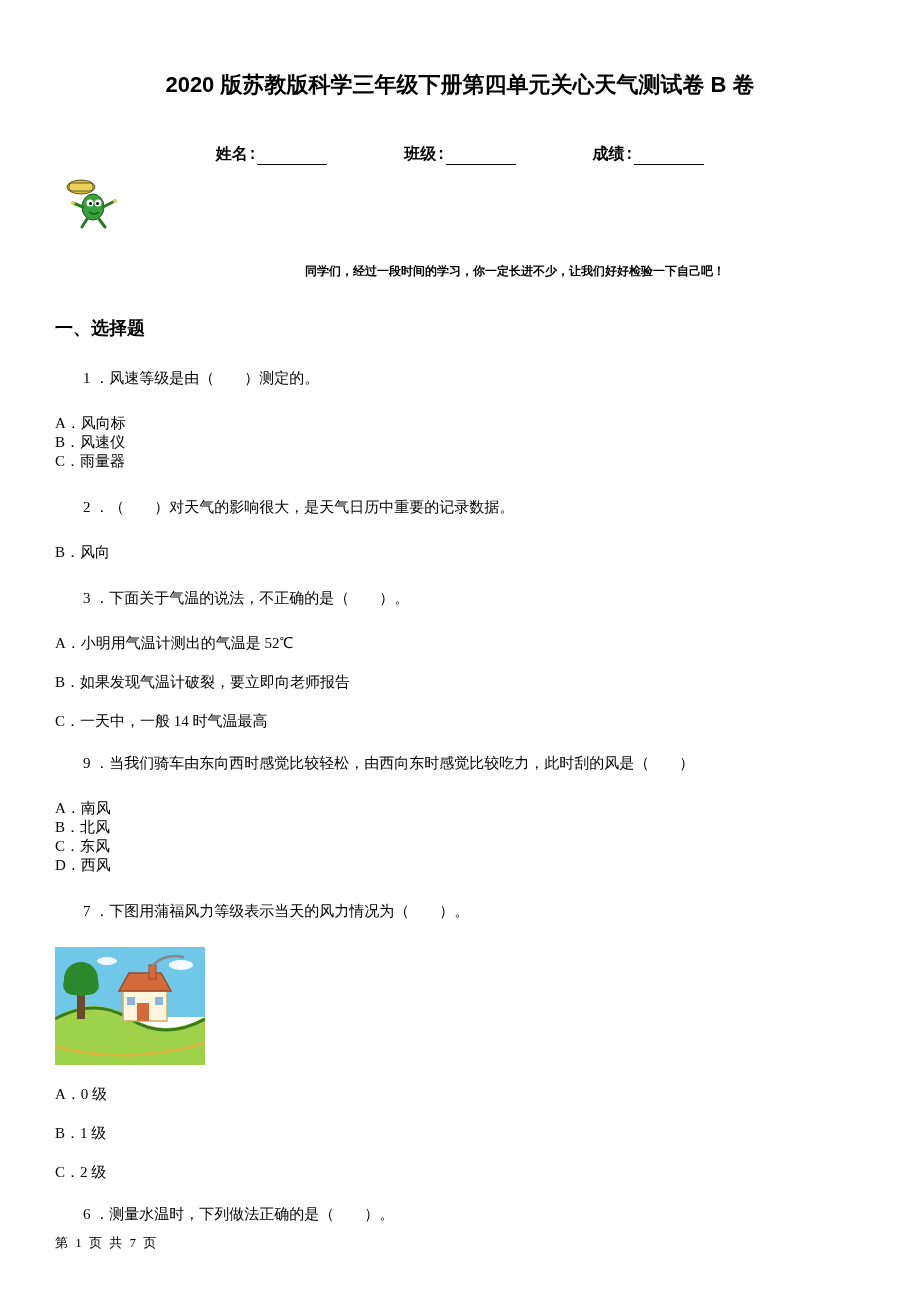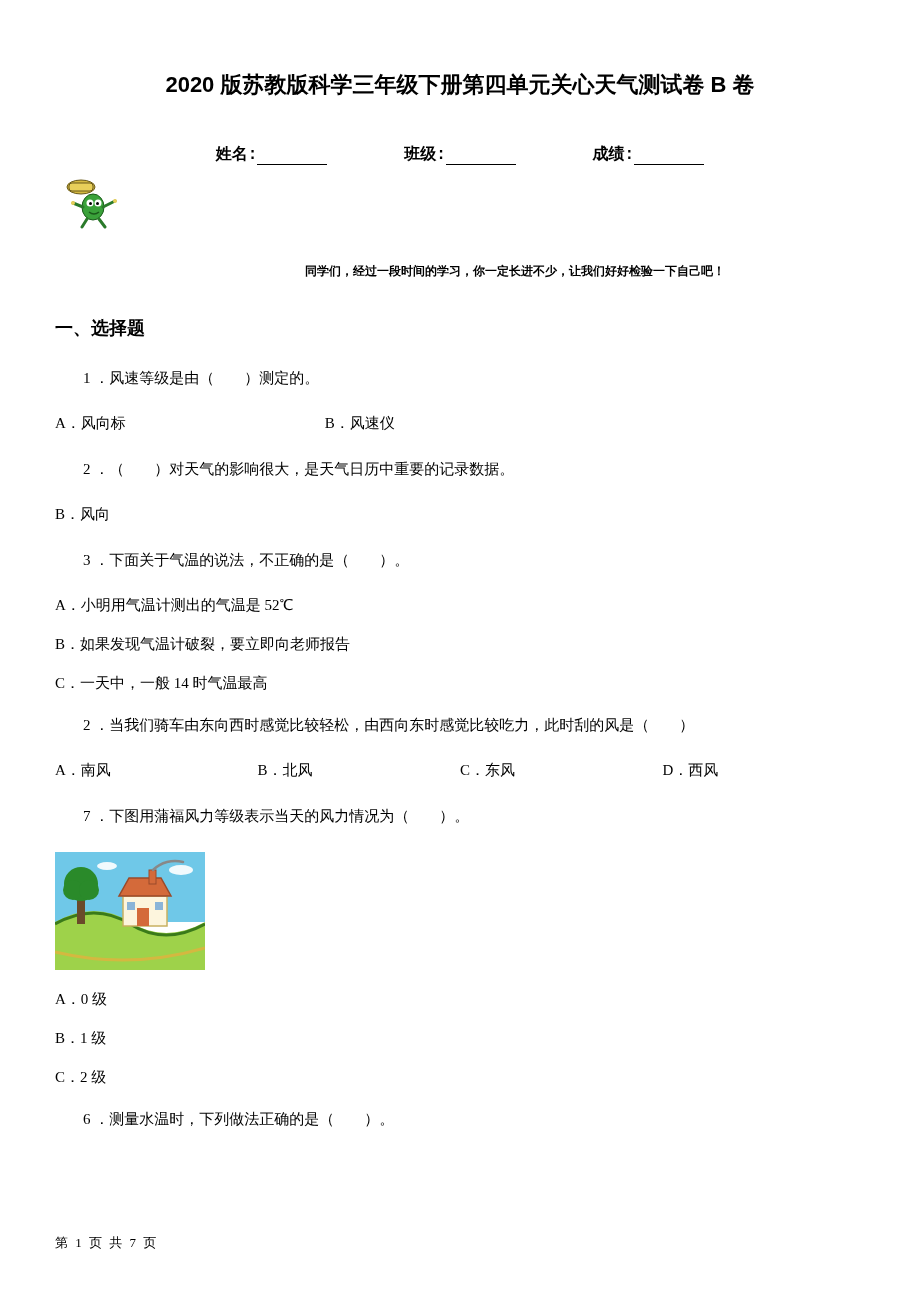--- a/index.html
+++ b/index.html
@@ -57,20 +57,21 @@
   .question {
     font-size: 15px;
     margin-left: 28px;
     margin-bottom: 24px;
     line-height: 1.6;
   }
   .options-row {
     font-size: 15px;
     margin-bottom: 24px;
     display: flex;
+    flex-direction: column;
   }
   .opt3 .opt { width: 33.3%; }
   .opt4 .opt { width: 25%; }
   .option-line {
     font-size: 15px;
     margin-bottom: 20px;
   }
   .illustration {
     margin-left: 0;
     margin-bottom: 20px;
@@ -116,33 +117,34 @@
 </div>
 
 <div class="intro">同学们，经过一段时间的学习，你一定长进不少，让我们好好检验一下自己吧！</div>
 
 <div class="section-heading">一、选择题</div>
 
 <div class="question">1 ．风速等级是由（　　）测定的。</div>
 <div class="options-row opt3">
   <span class="opt">A．风向标</span>
   <span class="opt">B．风速仪</span>
+  <span class="opt">C．雨量器</span>
 </div>
 
 <div class="question">2 ．（　　）对天气的影响很大，是天气日历中重要的记录数据。</div>
 <div class="options-row opt3">
   <span class="opt">B．风向</span>
 </div>
 
 <div class="question">3 ．下面关于气温的说法，不正确的是（　　）。</div>
 <div class="option-line">A．小明用气温计测出的气温是 52℃</div>
 <div class="option-line">B．如果发现气温计破裂，要立即向老师报告</div>
 <div class="option-line">C．一天中，一般 14 时气温最高</div>
 
-<div class="question">2 ．当我们骑车由东向西时感觉比较轻松，由西向东时感觉比较吃力，此时刮的风是（　　）</div>
+<div class="question">9 ．当我们骑车由东向西时感觉比较轻松，由西向东时感觉比较吃力，此时刮的风是（　　）</div>
 <div class="options-row opt4">
   <span class="opt">A．南风</span>
   <span class="opt">B．北风</span>
   <span class="opt">C．东风</span>
   <span class="opt">D．西风</span>
 </div>
 
 <div class="question">7 ．下图用蒲福风力等级表示当天的风力情况为（　　）。</div>
 <div class="illustration">
   <svg width="150" height="118" viewBox="0 0 150 118">

